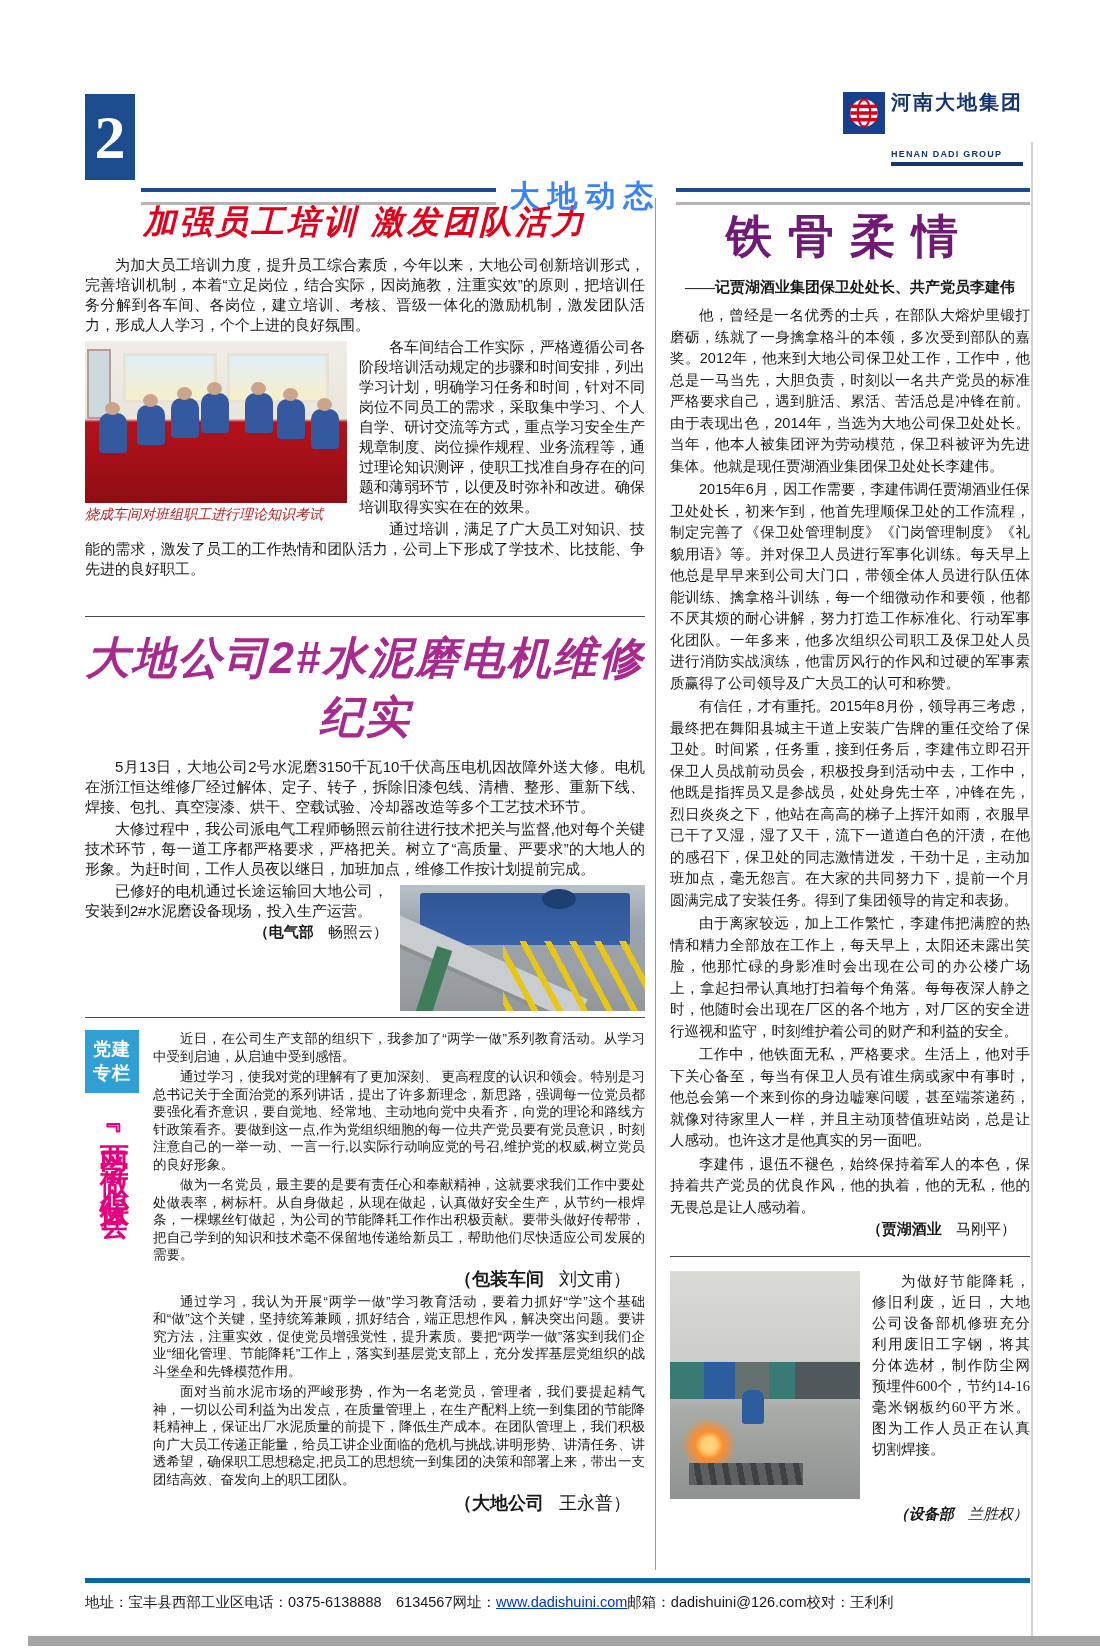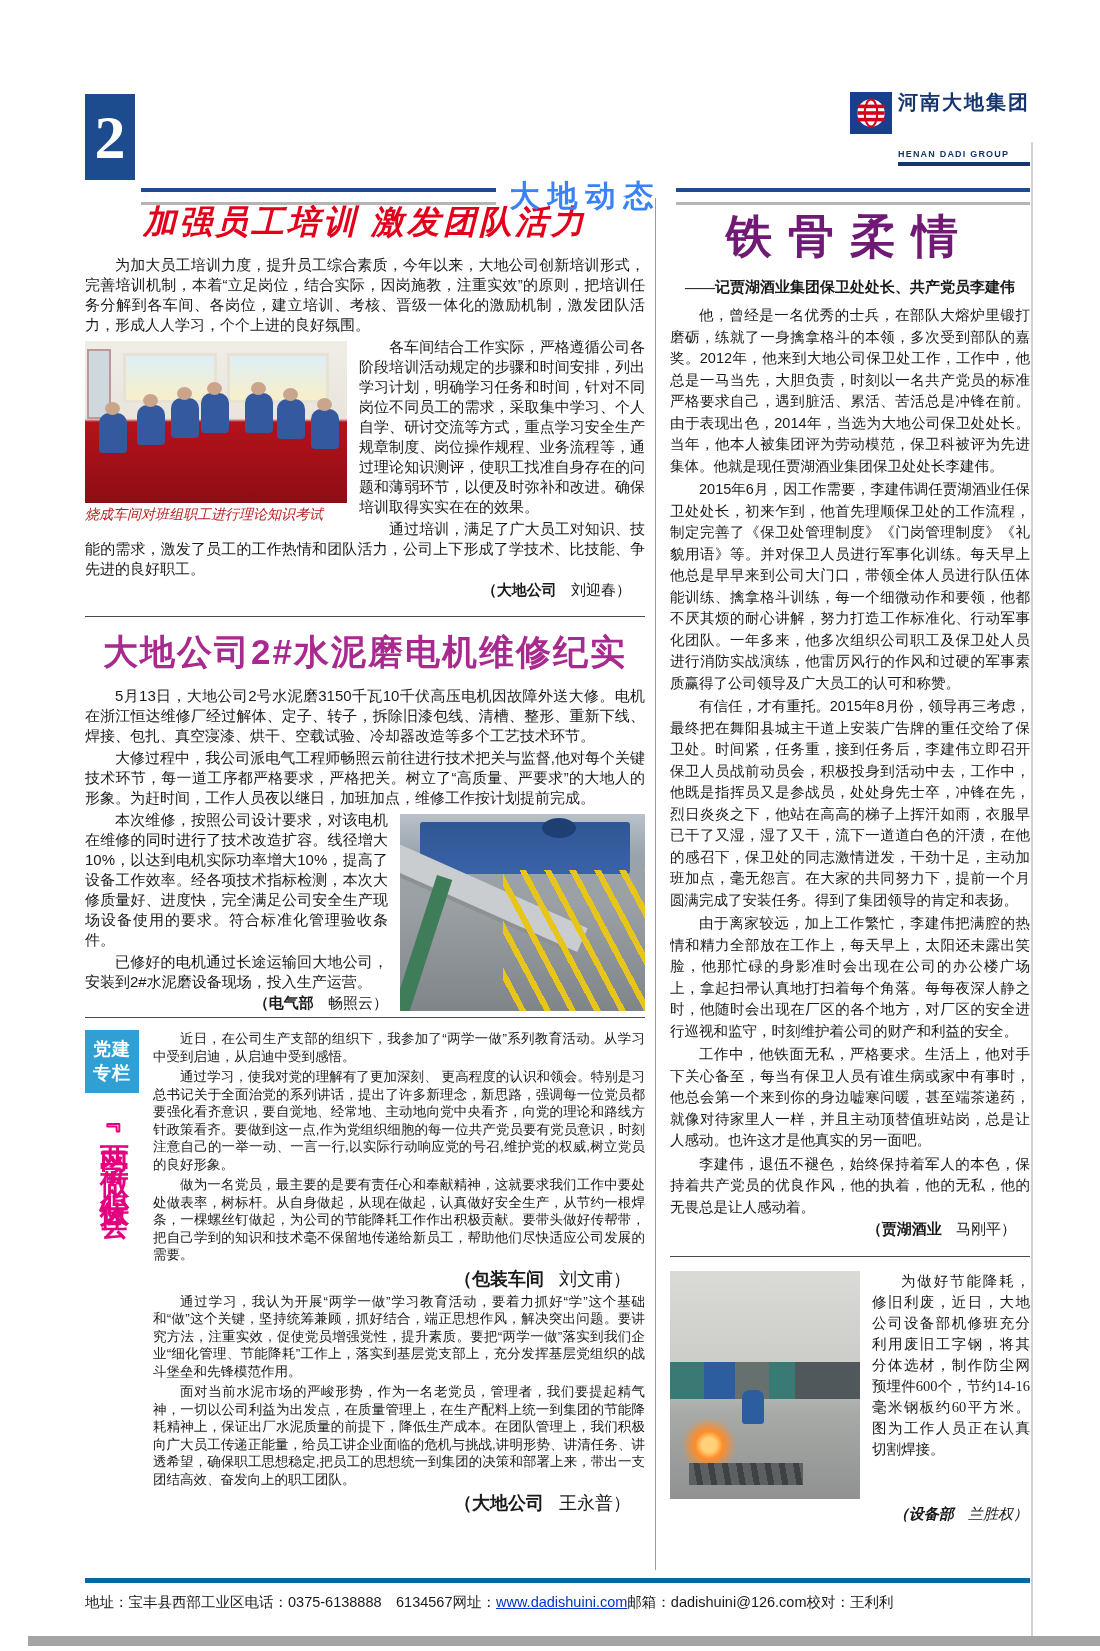--- a/index.html
+++ b/index.html
@@ -5,21 +5,21 @@
   html,body{margin:0;padding:0;background:#ffffff;}
   .page{position:relative;width:1100px;height:1651px;background:#fff;overflow:hidden;
         font-family:"Liberation Sans","DejaVu Sans",sans-serif;color:#1a1a1a;}
   .content{position:absolute;left:85px;top:90px;width:945px;}
 
   
   .header{position:relative;height:108px;}
   .page-num{position:absolute;left:0;top:4px;width:50px;height:86px;background:#1c4b8e;
             color:#fff;font-family:"Liberation Serif","DejaVu Serif",serif;font-weight:bold;
             font-size:62px;display:flex;align-items:center;justify-content:center;}
-  .logo{position:absolute;right:0;top:2px;display:flex;align-items:flex-start;gap:6px;}
+  .logo{position:absolute;right:7px;top:2px;display:flex;align-items:flex-start;gap:6px;}
   .logo-text{display:flex;flex-direction:column;border-bottom:4px solid #15356f;padding-bottom:3px;}
   .logo-cn{font-size:20px;font-weight:bold;color:#15356f;letter-spacing:2px;line-height:1.05;}
   .logo-en{font-size:9px;font-weight:bold;color:#15356f;letter-spacing:1.2px;margin-top:36px;}
   .header-lines{position:absolute;left:56px;right:0;top:86px;display:flex;align-items:center;}
   .rule{flex:1;height:10px;border-top:4px solid #1c4b8e;border-bottom:3px solid #b5b5b5;}
   .masthead{color:#3b82f6;font-weight:bold;font-size:30px;letter-spacing:8px;margin:0 14px;white-space:nowrap;}
 
   
   .columns{display:flex;margin-top:0;}
   .col-left{width:560px;}
@@ -63,21 +63,21 @@
   .p3-machines{position:absolute;left:0;top:40%;width:100%;height:16%;
                background:linear-gradient(90deg,#3a7a74 0 18%,#2c5d9e 18% 34%,#66706e 34% 52%,#3a7a74 52% 66%,#50585c 66% 100%);}
   .p3-spark{position:absolute;left:6%;top:64%;width:56px;height:56px;
             background:radial-gradient(circle,#ffd27a 0 18%,#ff8c2a 35%,rgba(255,140,42,0) 70%);}
   .p3-worker{position:absolute;left:38%;top:52%;width:22px;height:34px;background:#2c5d9e;border-radius:8px 8px 3px 3px;}
   .p3-steel{position:absolute;left:10%;top:84%;width:60%;height:10%;
             background:repeating-linear-gradient(80deg,#5c6063 0 8px,#3e4245 8px 14px);}
 
   
   .a2{height:388px;overflow:hidden;}
-  .a2-title{color:#a82a8f;font-weight:bold;font-size:35px;letter-spacing:2px;text-align:center;margin:6px 0 10px 0;}
+  .a2-title{color:#a82a8f;font-weight:bold;font-size:44px;letter-spacing:2px;text-align:center;margin:6px 0 10px 0;font-style:italic;}
 
   
   .party{height:540px;overflow:hidden;display:flex;padding-top:6px;}
   .party-rail{width:62px;flex:0 0 auto;display:flex;flex-direction:column;align-items:flex-start;}
   .party-label{background:#2f9fd4;color:#fff;font-weight:bold;font-size:18px;line-height:1.35;
                padding:7px 8px;text-align:center;letter-spacing:1px;}
   .party-vertical{writing-mode:vertical-rl;text-orientation:upright;color:#e5007f;font-weight:bold;
                   font-size:29px;letter-spacing:8px;margin:22px 0 0 10px;height:430px;
                   font-family:"Liberation Serif","DejaVu Serif",serif;}
   .party-body{flex:1;padding-left:6px;}
@@ -153,43 +153,38 @@
               <div class="person" style="left:86px;top:57px;"></div>
               <div class="person" style="left:116px;top:52px;"></div>
               <div class="person" style="left:160px;top:52px;"></div>
               <div class="person" style="left:192px;top:58px;"></div>
               <div class="person" style="left:226px;top:68px;"></div>
             </div>
             <div class="caption">烧成车间对班组职工进行理论知识考试</div>
           </div>
           <p class="body">各车间结合工作实际，严格遵循公司各阶段培训活动规定的步骤和时间安排，列出学习计划，明确学习任务和时间，针对不同岗位不同员工的需求，采取集中学习、个人自学、研讨交流等方式，重点学习安全生产规章制度、岗位操作规程、业务流程等，通过理论知识测评，使职工找准自身存在的问题和薄弱环节，以便及时弥补和改进。确保培训取得实实在在的效果。</p>
           <p class="body">通过培训，满足了广大员工对知识、技能的需求，激发了员工的工作热情和团队活力，公司上下形成了学技术、比技能、争先进的良好职工。</p>
-          <div class="byline">
-            <span class="org">（大地公司</span>
-            <span class="name">刘迎春）</span>
-          </div>
         </div>
 
         <hr class="hr">
 
         <div class="a2">
           <div class="a2-title">大地公司2#水泥磨电机维修纪实</div>
           <p class="body">5月13日，大地公司2号水泥磨3150千瓦10千伏高压电机因故障外送大修。电机在浙江恒达维修厂经过解体、定子、转子，拆除旧漆包线、清槽、整形、重新下线、焊接、包扎、真空寖漆、烘干、空载试验、冷却器改造等多个工艺技术环节。</p>
           <p class="body">大修过程中，我公司派电气工程师畅照云前往进行技术把关与监督,他对每个关键技术环节，每一道工序都严格要求，严格把关。树立了“高质量、严要求”的大地人的形象。为赶时间，工作人员夜以继日，加班加点，维修工作按计划提前完成。</p>
           <div class="float-right">
             <div class="photo-frame photo2">
               <div class="p2-machine"></div>
               <div class="p2-fan"></div>
               <div class="p2-beam"></div>
               <div class="p2-chute"></div>
               <div class="p2-rail"></div>
             </div>
 
           </div>
-          <p class="body">本次维修，按照公司设计要求，对该电机在维修的同时进行了技术改造扩容。线径增大10%，以达到电机实际功率增大10%，提高了设备工作效率。经各项技术指标检测，本次大修质量好、进度快，完全满足公司安全生产现场设备使用的要求。符合标准化管理验收条件。</p>
           <p class="body">已修好的电机通过长途运输回大地公司，安装到2#水泥磨设备现场，投入生产运营。</p>
           <div class="byline">
             <span class="org">（电气部</span>
             <span class="name">畅照云）</span>
           </div>
         </div>
 
         <hr class="hr">
 
         <div class="party">

